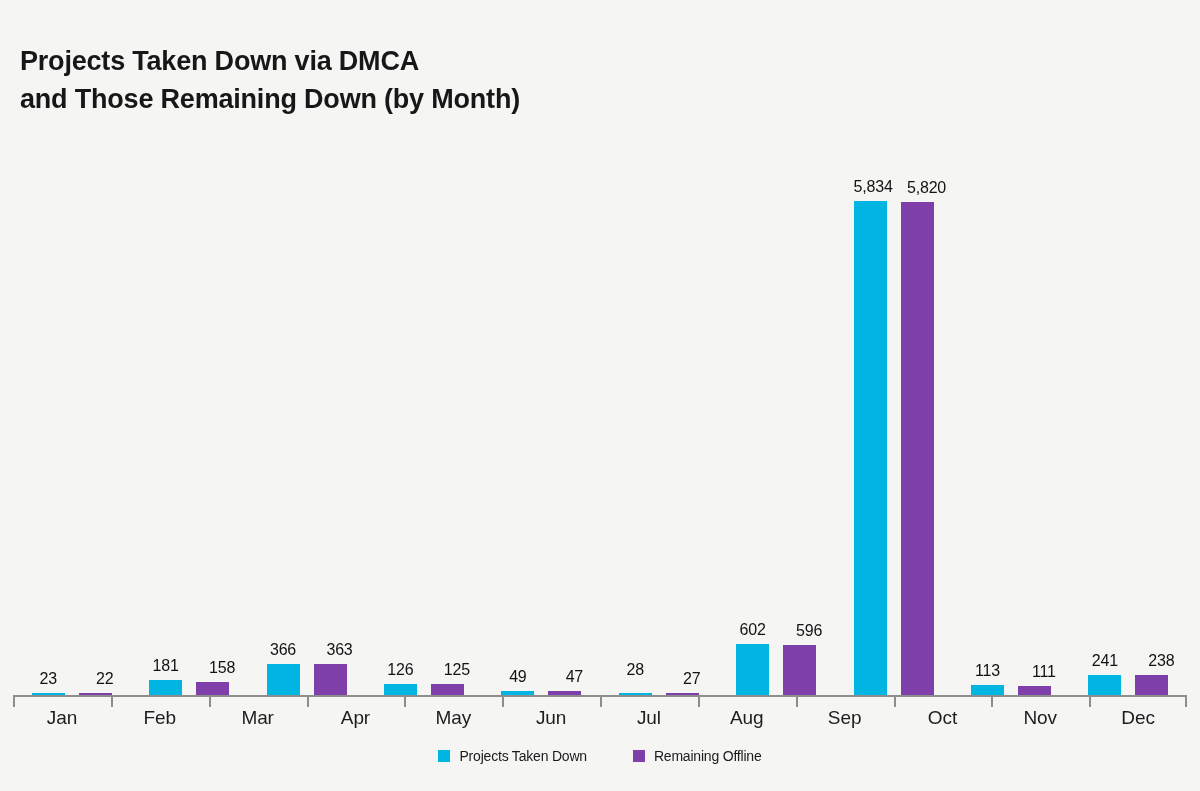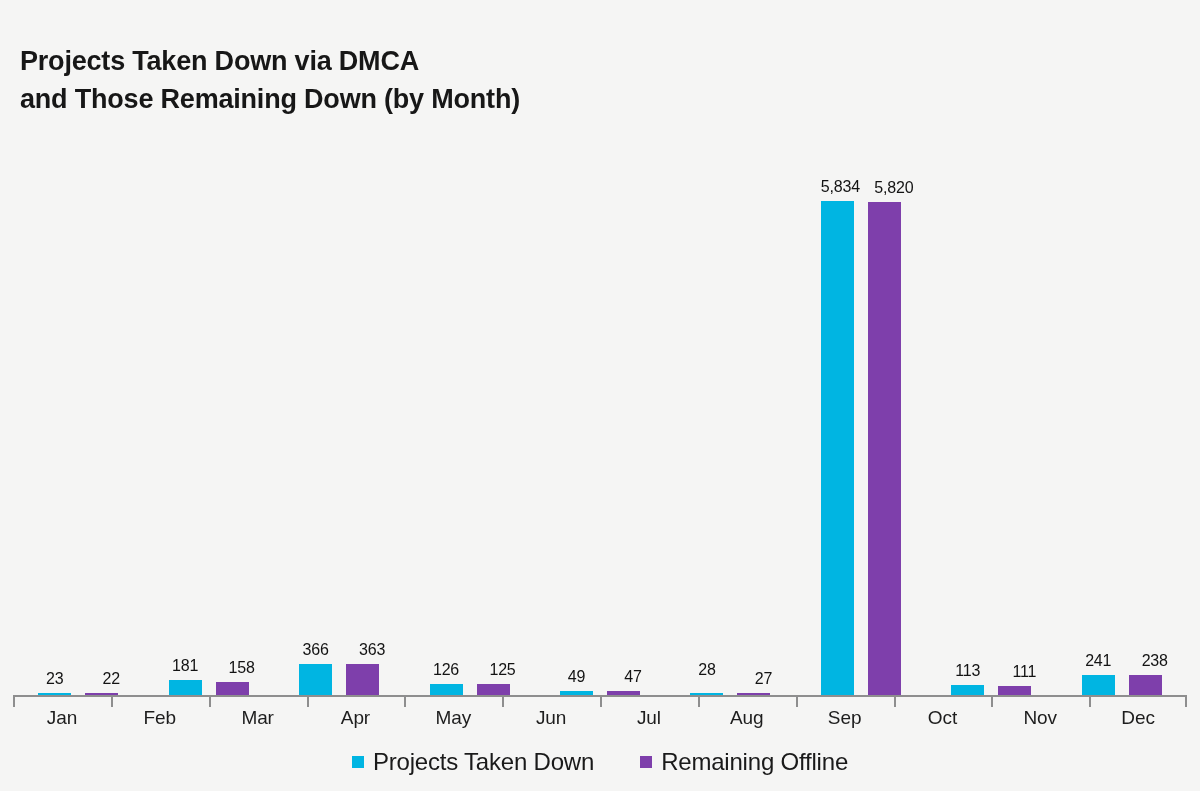--- a/index.html
+++ b/index.html
@@ -133,21 +133,21 @@
     display: flex;
     align-items: center;
     gap: 9px;
   }
   .legend-swatch {
     width: 12px;
     height: 12px;
     display: block;
   }
   .legend-label {
-    font-size: 24px;
+    font-size: 14px;
     color: #1a1a1a;
     letter-spacing: -0.2px;
   }
 </style>
 </head>
 <body>
 
 <div id="chart-title">Projects Taken Down via DMCA
 and Those Remaining Down (by Month)</div>
 
@@ -192,20 +192,28 @@
           <div class="bar s2" title="Remaining Offline May: 47" style="height: 3.97977px; background: rgb(126, 63, 171);"></div>
           <div class="bar-label s2" style="bottom: 3.97977px;">47</div>
         </div>
       </div>
       <div class="group">
         <div class="bars">
           <div class="bar s1" title="Projects Taken Down Jun: 28" style="height: 2.37093px; background: rgb(0, 181, 226);"></div>
           <div class="bar-label s1" style="bottom: 11px;">28</div>
           <div class="bar s2" title="Remaining Offline Jun: 27" style="height: 2.28625px; background: rgb(126, 63, 171);"></div>
           <div class="bar-label s2" style="bottom: 2.28625px;">27</div>
+        </div>
+      </div>
+      <div class="group">
+        <div class="bars">
+          <div class="bar s1" title="Projects Taken Down Jul: 602" style="height: 50.975px; background: rgb(0, 181, 226);"></div>
+          <div class="bar-label s1" style="bottom: 50.975px;">602</div>
+          <div class="bar s2" title="Remaining Offline Jul: 596" style="height: 50.4669px; background: rgb(126, 63, 171);"></div>
+          <div class="bar-label s2" style="bottom: 50.4669px;">596</div>
         </div>
       </div>
       <div class="group">
         <div class="bars">
           <div class="bar s1" title="Projects Taken Down Sep: 5,834" style="height: 494px; background: rgb(0, 181, 226);"></div>
           <div class="bar-label s1" style="bottom: 494px;">5,834</div>
           <div class="bar s2" title="Remaining Offline Sep: 5,820" style="height: 492.815px; background: rgb(126, 63, 171);"></div>
           <div class="bar-label s2" style="bottom: 492.815px;">5,820</div>
         </div>
       </div>

